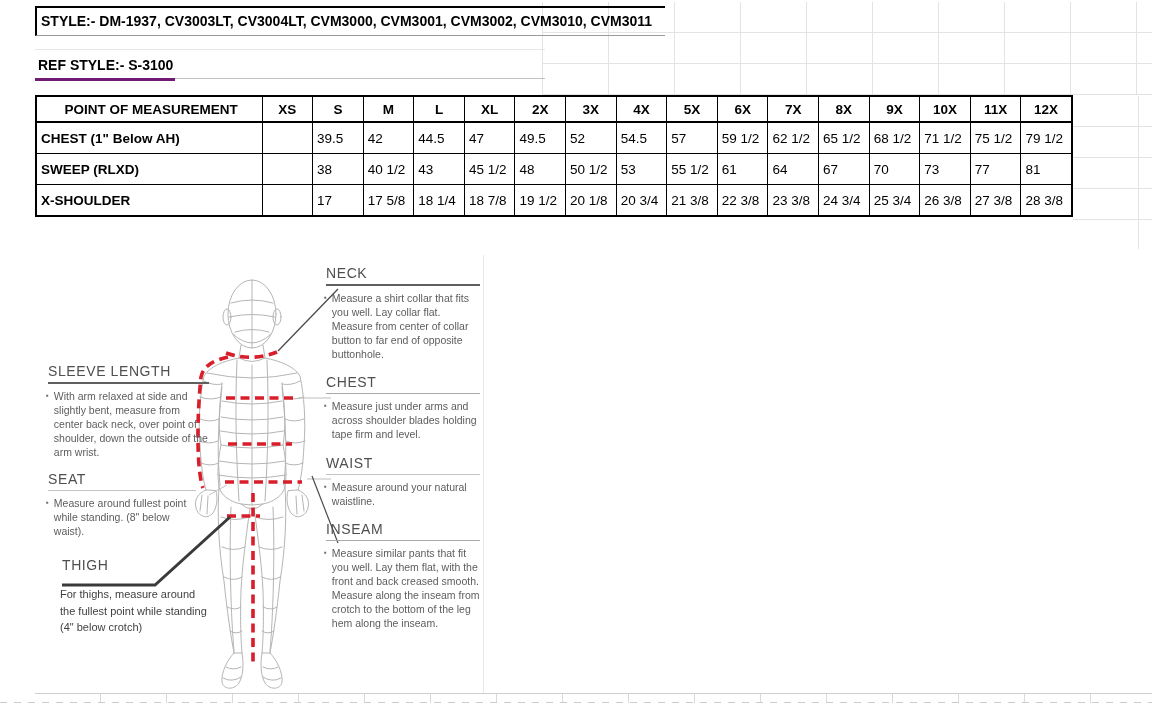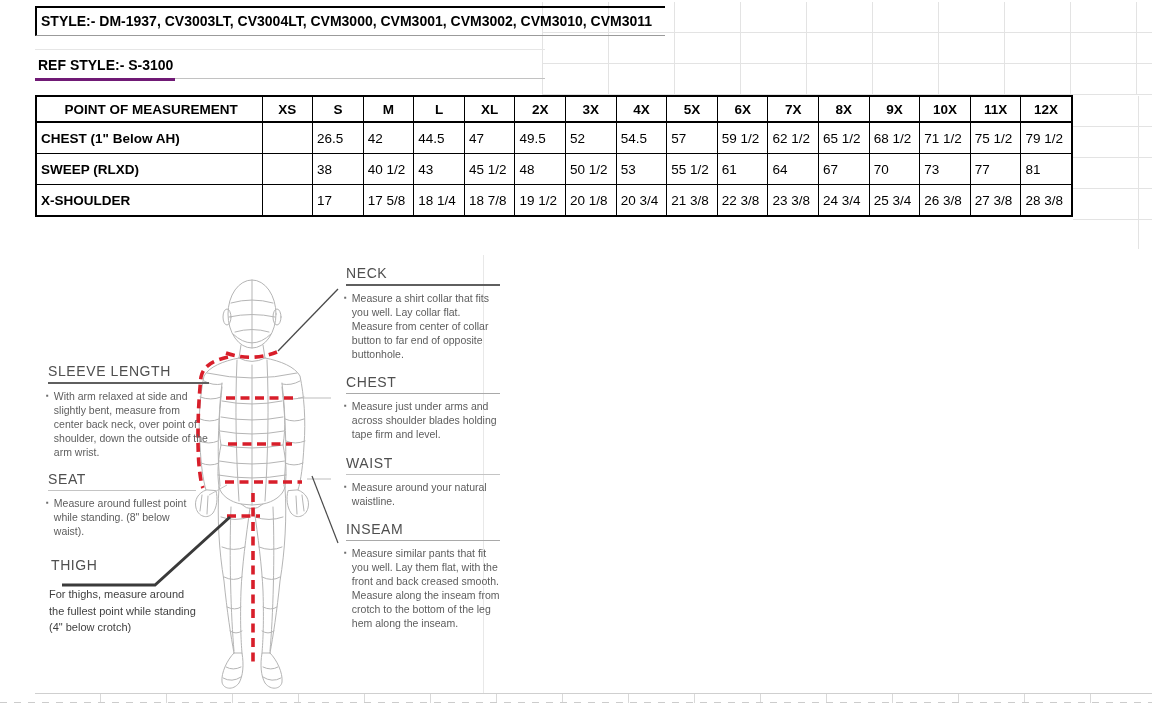--- a/index.html
+++ b/index.html
@@ -47,21 +47,21 @@
   
   .callout{position:absolute;color:#5d5d5d;}
   .co-title{font-size:14px;letter-spacing:.6px;color:#4f4f4f;font-weight:normal;
     margin:0 0 5px 2px;padding-bottom:3px;}
   .u-dark{border-bottom:2px solid #5f5f5f;}
   .u-med{border-bottom:1.5px solid #a9a9a9;}
   .u-light{border-bottom:1px solid #c4c4c4;}
   .u-none{border-bottom:none;}
   .co-desc{display:flex;gap:5px;font-size:10.5px;line-height:1.34;}
   .bullet{flex:0 0 auto;font-size:8px;line-height:1;margin-top:3px;color:#6e6e6e;}
-  .co-right{left:344px;width:156px;}
+  .co-right{left:324px;width:156px;}
   .co-left{left:46px;width:163px;}
   .thigh-desc{font-size:11px;line-height:1.5;color:#3f3f3f;margin-top:10px;}
 </style>
 </head>
 <body>
 
 <div class="page">
 
   <div class="grid-top"></div>
   <div class="grid-right"></div>
@@ -102,21 +102,21 @@
         <th>9X</th>
         <th>10X</th>
         <th>11X</th>
         <th>12X</th>
       </tr>
     </thead>
     <tbody>
       <tr>
         <td class="rowlabel">CHEST (1" Below AH)</td>
         <td></td>
-        <td>26.5</td>
+        <td>39.5</td>
         <td>42</td>
         <td>44.5</td>
         <td>47</td>
         <td>49.5</td>
         <td>52</td>
         <td>54.5</td>
         <td>57</td>
         <td>59 1/2</td>
         <td>62 1/2</td>
         <td>65 1/2</td>
@@ -283,18 +283,18 @@
       <span>With arm relaxed at side and slightly bent, measure from center back neck, over point of shoulder, down the outside of the arm wrist.</span>
     </div>
   </div>
   <div class="callout co-left" style="top:471px;width:150px">
     <h3 class="co-title u-light">SEAT</h3>
     <div class="co-desc">
       <span class="bullet">▪</span>
       <span>Measure around fullest point while standing. (8" below waist).</span>
     </div>
   </div>
-  <div class="callout" style="left:49px;top:557px;width:150px">
+  <div class="callout" style="left:60px;top:557px;width:150px">
     <h3 class="co-title u-none">THIGH</h3>
     <div class="thigh-desc">For thighs, measure around the fullest point while standing (4" below crotch)</div>
   </div>
 
 </div>
 
 </body></html>

